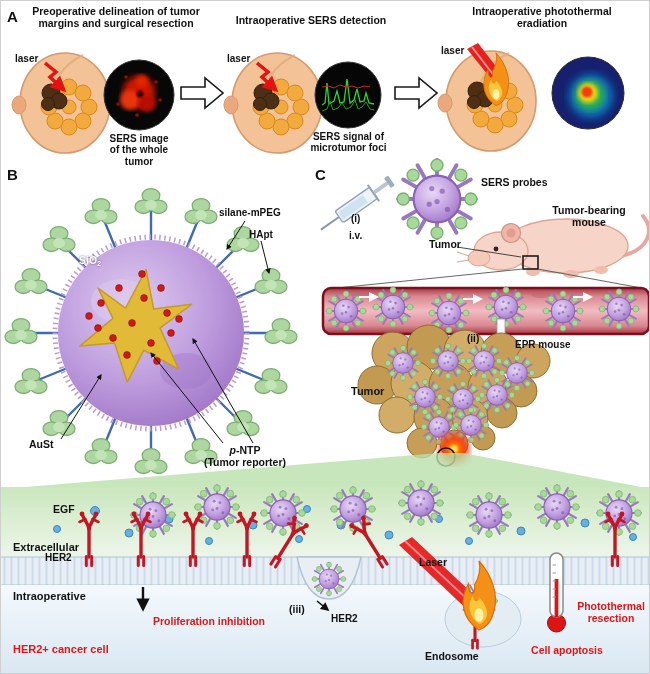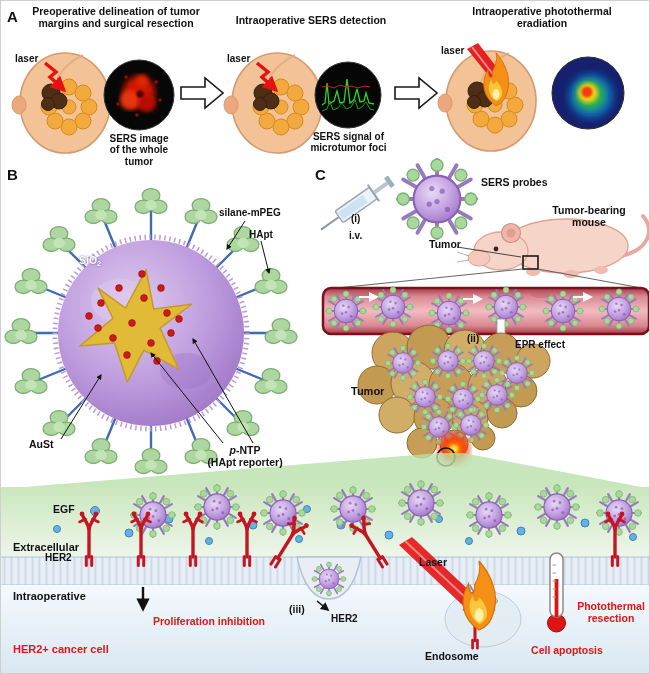--- a/index.html
+++ b/index.html
@@ -453,31 +453,31 @@
 <div class="t s10 ctr" style="left:295px;top:130px;width:105px">SERS signal of microtumor foci</div>
 <div class="t s10" style="left:440px;top:44px">laser</div>
 
 <div class="t tag" style="left:6px;top:166px">B</div>
 <div class="t s10" style="left:218px;top:206px">silane-mPEG</div>
 <div class="t s10" style="left:248px;top:228px">HApt</div>
 <div class="t s105 white" style="left:78px;top:254px"><span>SiO</span><span class="sub">2</span></div>
 <div class="t s105" style="left:28px;top:438px">AuSt</div>
 <div class="t s105 ctr" style="left:188px;top:444px;width:112px">
   <div><span class="ital">p</span><span>-NTP</span></div>
-  <div>(HApt reporter)</div>
+  <div>(Tumor reporter)</div>
 </div>
 
 <div class="t tag" style="left:314px;top:166px">C</div>
 <div class="t s105" style="left:480px;top:176px">SERS probes</div>
 <div class="t s10" style="left:350px;top:212px">(i)</div>
 <div class="t s10" style="left:348px;top:229px">i.v.</div>
 <div class="t s105 ctr" style="left:538px;top:204px;width:100px">Tumor-bearing mouse</div>
 <div class="t s105" style="left:428px;top:238px">Tumor</div>
 <div class="t s10" style="left:466px;top:332px">(ii)</div>
-<div class="t s10" style="left:514px;top:338px">EPR effect</div>
+<div class="t s10" style="left:514px;top:338px">EPR mouse</div>
 <div class="t s11" style="left:350px;top:384px">Tumor</div>
 
 <div class="t s105" style="left:52px;top:503px">EGF</div>
 <div class="t s11" style="left:12px;top:540px">Extracellular</div>
 <div class="t s10" style="left:44px;top:551px">HER2</div>
 <div class="t s11" style="left:12px;top:589px">Intraoperative</div>
 <div class="t s11 red" style="left:12px;top:642px">HER2+ cancer cell</div>
 <div class="t s105 red" style="left:152px;top:615px">Proliferation inhibition</div>
 <div class="t s105" style="left:288px;top:603px">(iii)</div>
 <div class="t s10" style="left:330px;top:612px">HER2</div>

